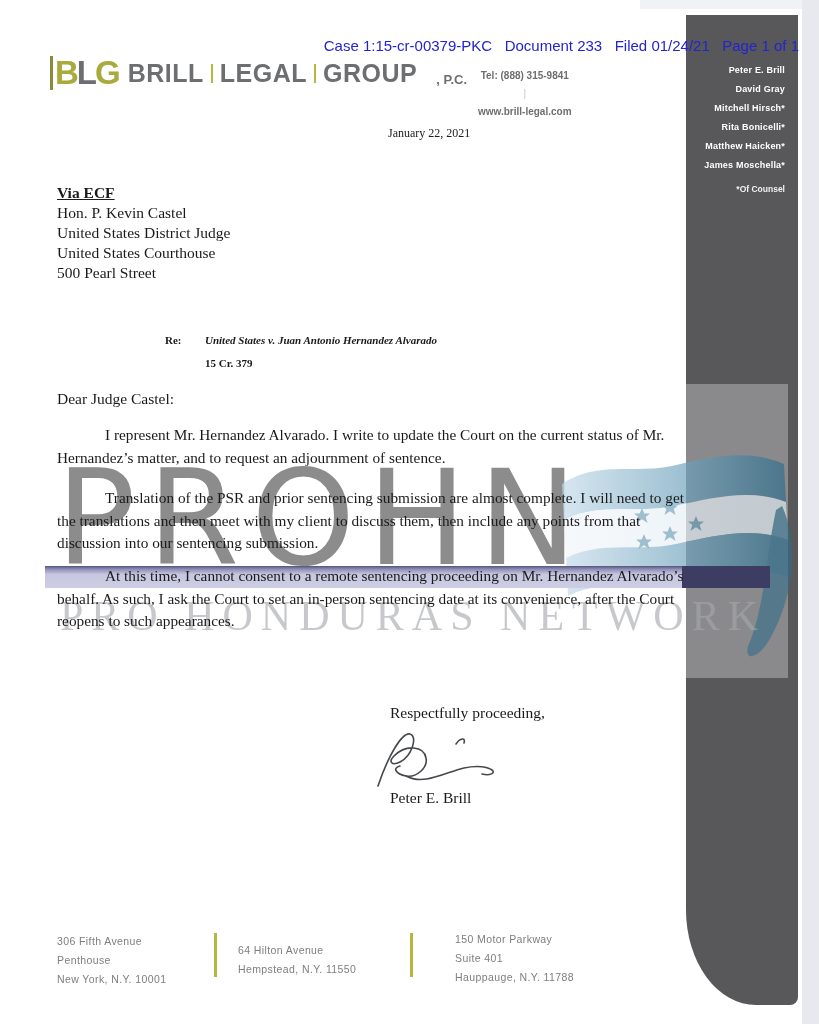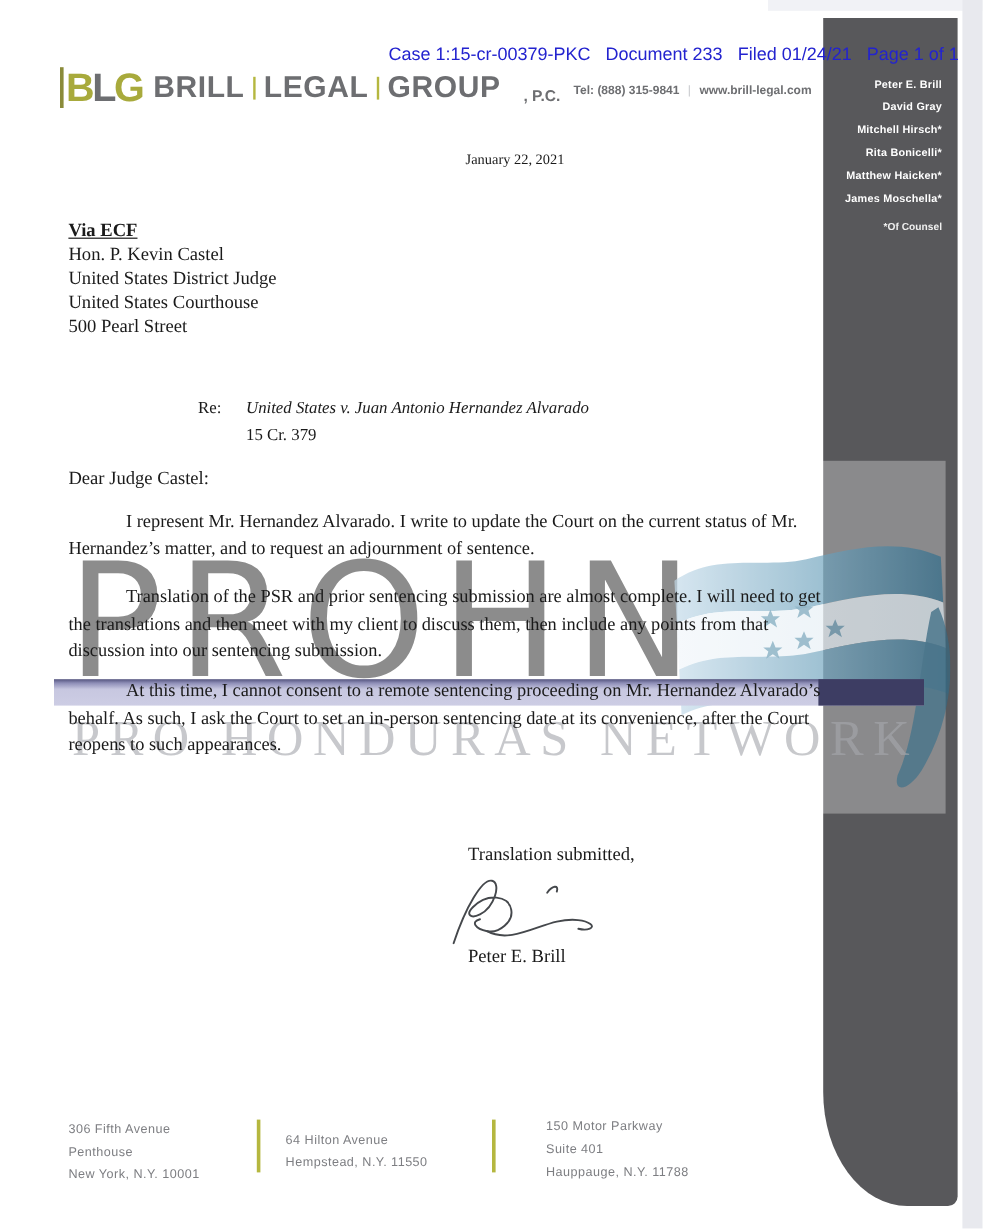--- a/index.html
+++ b/index.html
@@ -17,21 +17,21 @@
   
   .logo-row{position:absolute;top:54px;left:50px;display:flex;align-items:flex-start;z-index:4;}
   .monogram{display:flex;border-left:3px solid #8a8b3a;padding-left:2px;margin-top:2px;
             font-family:"Liberation Sans",sans-serif;font-weight:bold;font-size:33px;line-height:34px;letter-spacing:-2px;}
   .monogram .m-olive{color:#a8aa3c;} .monogram .m-gray{color:#6d6e71;}
   .firm{margin-left:9px;display:flex;align-items:center;height:38px;
         font-family:"Liberation Sans",sans-serif;font-weight:bold;color:#6d6e71;font-size:25px;letter-spacing:.5px;}
   .word-sep{width:2px;height:19px;background:#b5b73f;margin:0 7px;}
   .firm-suffix{font-size:13px;margin-left:19px;align-self:flex-end;padding-bottom:5px;letter-spacing:0;}
   .contact{position:absolute;top:70px;left:478px;display:flex;gap:7px;align-items:center;z-index:4;
-           font-family:"Liberation Sans",sans-serif;font-size:10px;font-weight:bold;color:#6d6e71;}
+           font-family:"Liberation Sans",sans-serif;font-size:10px;font-weight:bold;color:#6d6e71;flex-direction:column;}
   .contact .sep{color:#c6c7cb;font-weight:normal;}
 
   
   .sidebar{position:absolute;left:686px;top:15px;width:112px;height:990px;background:#58585b;
            border-bottom-left-radius:70px 95px;border-bottom-right-radius:8px;z-index:1;}
   .attorneys{padding:46px 13px 0 0;text-align:right;font-family:"Liberation Sans",sans-serif;
              font-size:9px;font-weight:bold;color:#ffffff;}
   .attorneys .atty{line-height:19px;letter-spacing:.2px;}
   .of-counsel{margin-top:6px;font-size:8.5px;color:#f0f0f0;line-height:16px;}
 
@@ -47,21 +47,21 @@
   .hl-bar{position:absolute;left:45px;top:566px;width:725px;height:22px;z-index:3;
           background:linear-gradient(180deg,#54547e 0%,#8f8fb8 15%,#c7c7e0 38%,#cdcde4 100%);}
   .hl-dark{position:absolute;right:0;top:0;width:88px;height:22px;background:#3d3d63;}
 
   
   .content{position:absolute;inset:0;z-index:4;}
   .abs{position:absolute;}
   .date{left:388px;top:126px;font-size:12px;}
   .addr{left:57px;top:183px;font-size:15.5px;line-height:20px;}
   .via{font-weight:bold;text-decoration:underline;}
-  .re{left:165px;top:329px;font-size:14px;line-height:23px;font-weight:normal;
+  .re{left:165px;top:329px;font-size:11px;line-height:23px;font-weight:bold;
       display:grid;grid-template-columns:40px auto;}
   .re .case{font-style:italic;}
   .salutation{left:57px;top:390px;font-size:15.5px;}
   .para{left:57px;width:628px;font-size:15.3px;line-height:22.5px;text-indent:48px;}
   .p1{top:424px;} .p2{top:487px;} .p3{top:565px;} .p4{top:649px;text-indent:48px;}
   .closing{left:390px;top:704px;font-size:15.5px;}
   .signature{left:372px;top:722px;}
   .signatory{left:390px;top:789px;font-size:15.5px;}
 
   
@@ -165,21 +165,21 @@
       <span></span>
       <span>15 Cr. 379</span>
     </div>
 
     <div class="abs salutation">Dear Judge Castel:</div>
 
     <div class="abs para p1">I represent Mr. Hernandez Alvarado. I write to update the Court on the current status of Mr. Hernandez’s matter, and to request an adjournment of sentence.</div>
     <div class="abs para p2">Translation of the PSR and prior sentencing submission are almost complete. I will need to get the translations and then meet with my client to discuss them, then include any points from that discussion into our sentencing submission.</div>
     <div class="abs para p3">At this time, I cannot consent to a remote sentencing proceeding on Mr. Hernandez Alvarado’s behalf. As such, I ask the Court to set an in-person sentencing date at its convenience, after the Court reopens to such appearances.</div>
 
-    <div class="abs closing">Translation submitted,</div>
+    <div class="abs closing">Respectfully proceeding,</div>
 
     <svg class="abs signature" width="150" height="70" viewBox="0 0 150 70">
       <g fill="none" stroke="#45484c" stroke-width="1.6" stroke-linecap="round">
         <path d="M6,64 C16,34 30,10 38,12 C46,14 40,34 28,40 C20,44 16,40 22,34 C34,22 52,24 54,36 C56,46 44,56 34,54 C24,52 20,46 28,44"></path>
         <path d="M34,54 C52,64 74,50 92,46 C106,43 116,45 120,48 C124,51 118,54 110,52"></path>
         <path d="M84,22 C88,16 94,15 92,21"></path>
       </g>
     </svg>
 
     <div class="abs signatory">Peter E. Brill</div>

